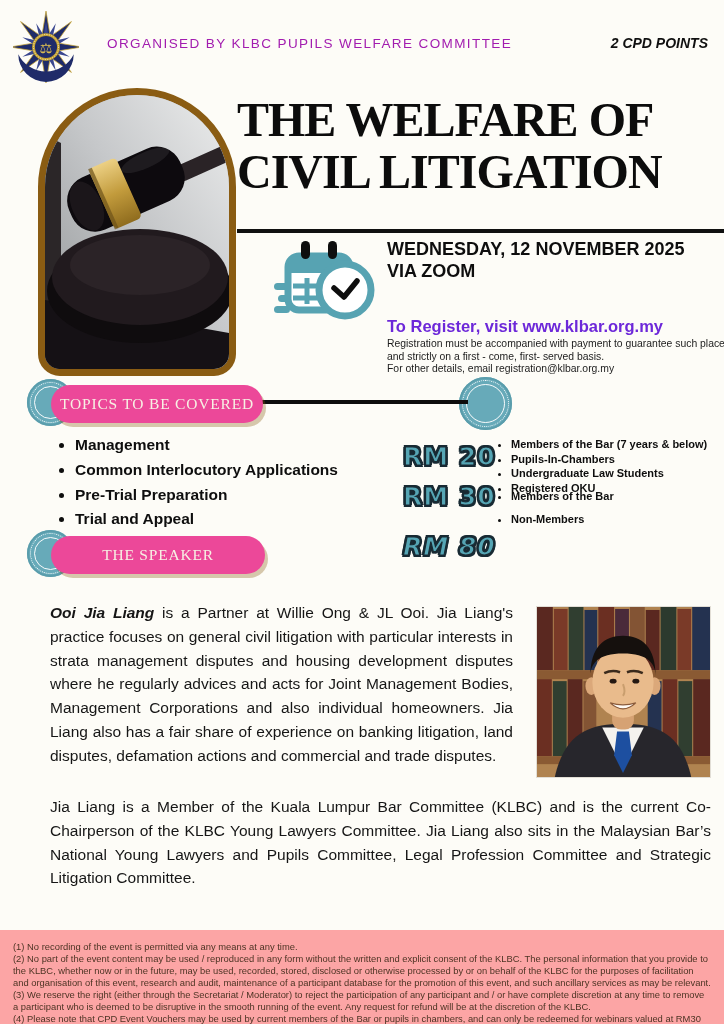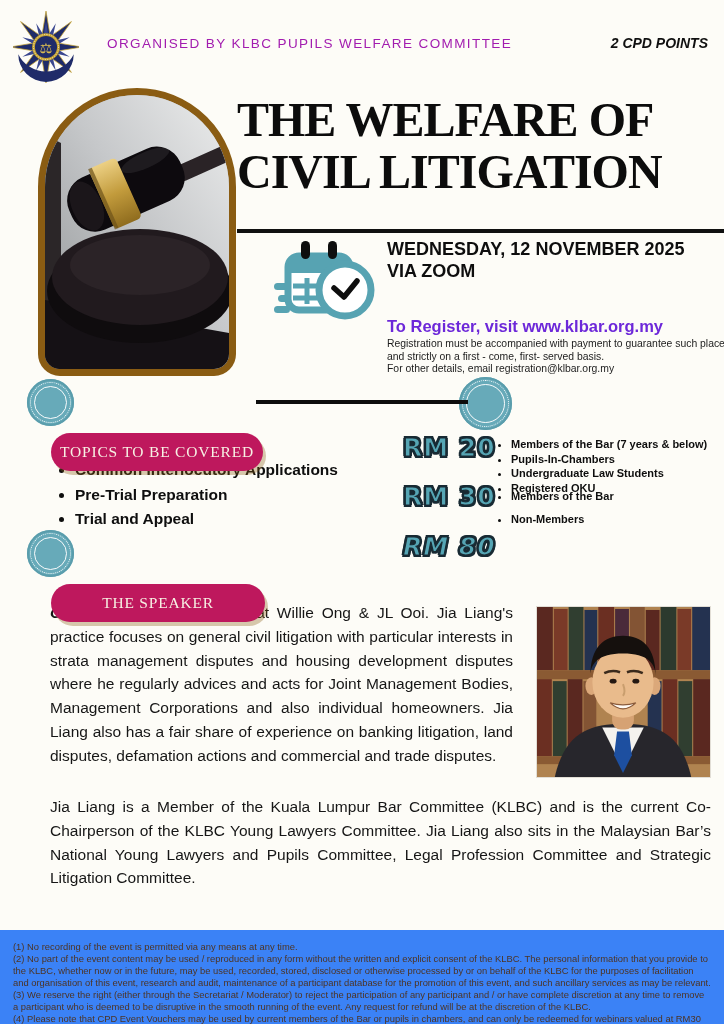--- a/index.html
+++ b/index.html
@@ -38,24 +38,24 @@
   .reg-head { left:387px; top:317px; font-size:16.5px; font-weight:bold; color:#6d28d9; }
   .reg-notes { left:387px; top:338px; width:338px; font-size:10.4px; line-height:12.6px; color:#1c1c1c; }
 
   
   .badge {
     border-radius:50%; background:#67aab9; box-shadow:inset 0 0 0 2px #5a9dac;
   }
   .badge::before { content:""; position:absolute; inset:3px; border:1px dotted rgba(255,255,255,.95); border-radius:50%; }
   .badge::after  { content:""; position:absolute; inset:7px; border:1.5px solid rgba(255,255,255,.95); border-radius:50%; }
   .pill {
-    background:#be185d; border-radius:20px; color:#f7f1e4;
+    background:#ec4899; border-radius:20px; color:#f7f1e4;
     font-family:"Liberation Serif", serif; font-size:15.5px; letter-spacing:0.8px;
     display:flex; align-items:center; justify-content:center;
-    box-shadow:3px 4px 0 rgba(138,92,19,0.33); z-index:2;margin-top:48px;
+    box-shadow:3px 4px 0 rgba(138,92,19,0.33); z-index:2;
   }
   .connector { left:256px; top:400px; width:212px; height:3.5px; background:#0d0d0d; z-index:1; }
 
   
   .topics { left:58px; top:433px; width:348px; }
   .topics li { font-size:15.5px; font-weight:bold; line-height:24.8px; color:#0e0e0e; }
   ul { list-style:disc; padding-left:17px; }
 
   
   .price {
@@ -66,21 +66,21 @@
   .fee-list li { font-size:11px; font-weight:bold; line-height:14.6px; color:#0e0e0e; }
   .fee-list { width:232px; }
 
   
   .bio { text-align:justify; font-size:15.5px; line-height:23.8px; color:#161616; }
   .photo { left:536px; top:606px; width:175px; height:172px; border:1px solid #e2ded6; }
   .photo svg { display:block; width:100%; height:100%; }
 
   
   .footer {
-    left:0; top:930px; width:724px; height:94px; background:#3b82f6;
+    left:0; top:930px; width:724px; height:94px; background:#fca5a5;
     padding:11px 13px; color:#4d3424; font-size:9.4px; line-height:12px;
   }
   .footer p { margin:0; }
 </style>
 </head>
 <body>
 
 <div class="page">
 
   <div class="abs" style="left:13px; top:8px; width:66px; height:78px;">
@@ -190,21 +190,21 @@
   <div class="abs pill" style="left:51px; top:385px; width:212px; height:38px;">TOPICS TO BE COVERED</div>
   <div class="abs badge" style="left:459px; top:377px; width:53px; height:53px;"></div>
 
   <ul class="abs topics">
     <li>Management</li>
     <li>Common Interlocutory Applications</li>
     <li>Pre-Trial Preparation</li>
     <li>Trial and Appeal</li>
   </ul>
 
-  <div class="abs price" style="left:403px; top:433px;">RM 20</div>
+  <div class="abs price" style="left:403px; top:442px;">RM 20</div>
   <ul class="abs fee-list" style="left:494px; top:437px;">
     <li>Members of the Bar (7 years &amp; below)</li>
     <li>Pupils-In-Chambers</li>
     <li>Undergraduate Law Students</li>
     <li>Registered OKU</li>
   </ul>
   <div class="abs price" style="left:403px; top:482px;">RM 30</div>
   <ul class="abs fee-list" style="left:494px; top:489px;">
     <li>Members of the Bar</li>
   </ul>

